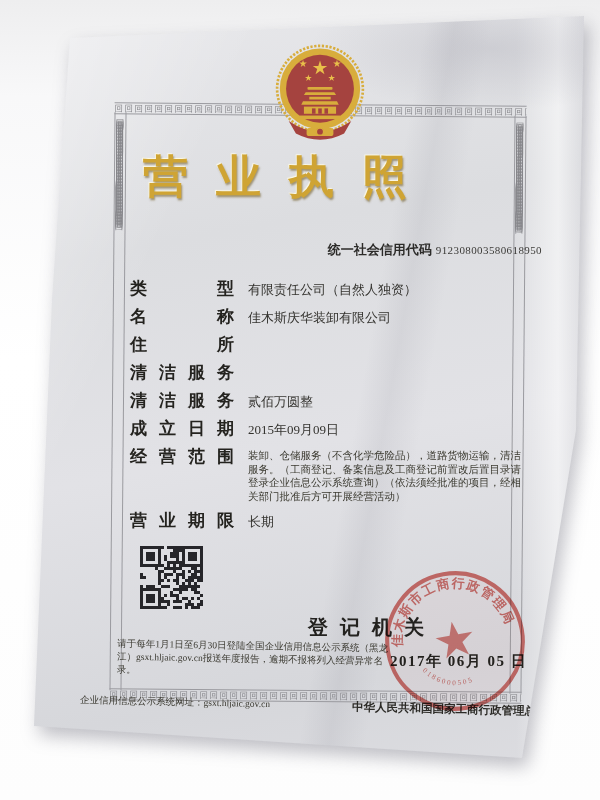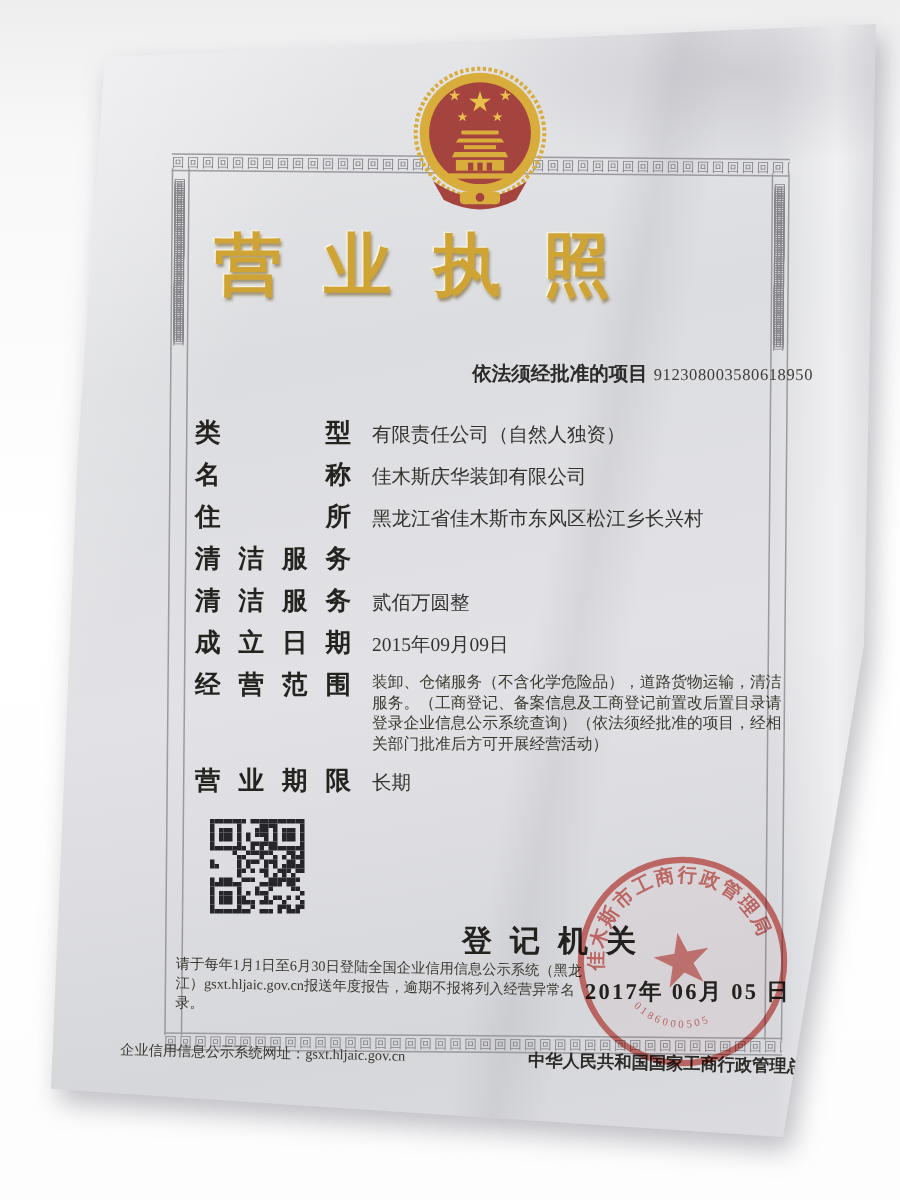--- a/index.html
+++ b/index.html
@@ -99,36 +99,35 @@
         </g>
         <path d="M40,88 Q75,112 110,88 L102,102 Q75,116 48,102 Z" fill="#a5433f"></path>
         <rect x="60" y="96" width="30" height="9" rx="3" fill="#d8ad3c"></rect>
         <circle cx="75" cy="100" r="4" fill="#a5433f" stroke="#d8ad3c" stroke-width="1.5"></circle>
       </svg>
     </div>
 
     <div class="abs title">营业执照</div>
 
     <div class="abs credit">
-      <span class="lbl">依法须经批准的项目</span>
+      <span class="lbl">统一社会信用代码</span>
       <span class="code">912308003580618950</span>
     </div>
 
     <div class="abs fields">
       <div class="row">
         <span class="flabel">类型</span>
         <span class="fvalue">有限责任公司（自然人独资）</span>
       </div>
       <div class="row">
         <span class="flabel">名称</span>
         <span class="fvalue">佳木斯庆华装卸有限公司</span>
       </div>
       <div class="row">
         <span class="flabel">住所</span>
-        <span class="fvalue">黑龙江省佳木斯市东风区松江乡长兴村</span>
       </div>
       <div class="row">
         <span class="flabel">清洁服务</span>
       </div>
       <div class="row">
         <span class="flabel">清洁服务</span>
         <span class="fvalue">贰佰万圆整</span>
       </div>
       <div class="row">
         <span class="flabel">成立日期</span>

